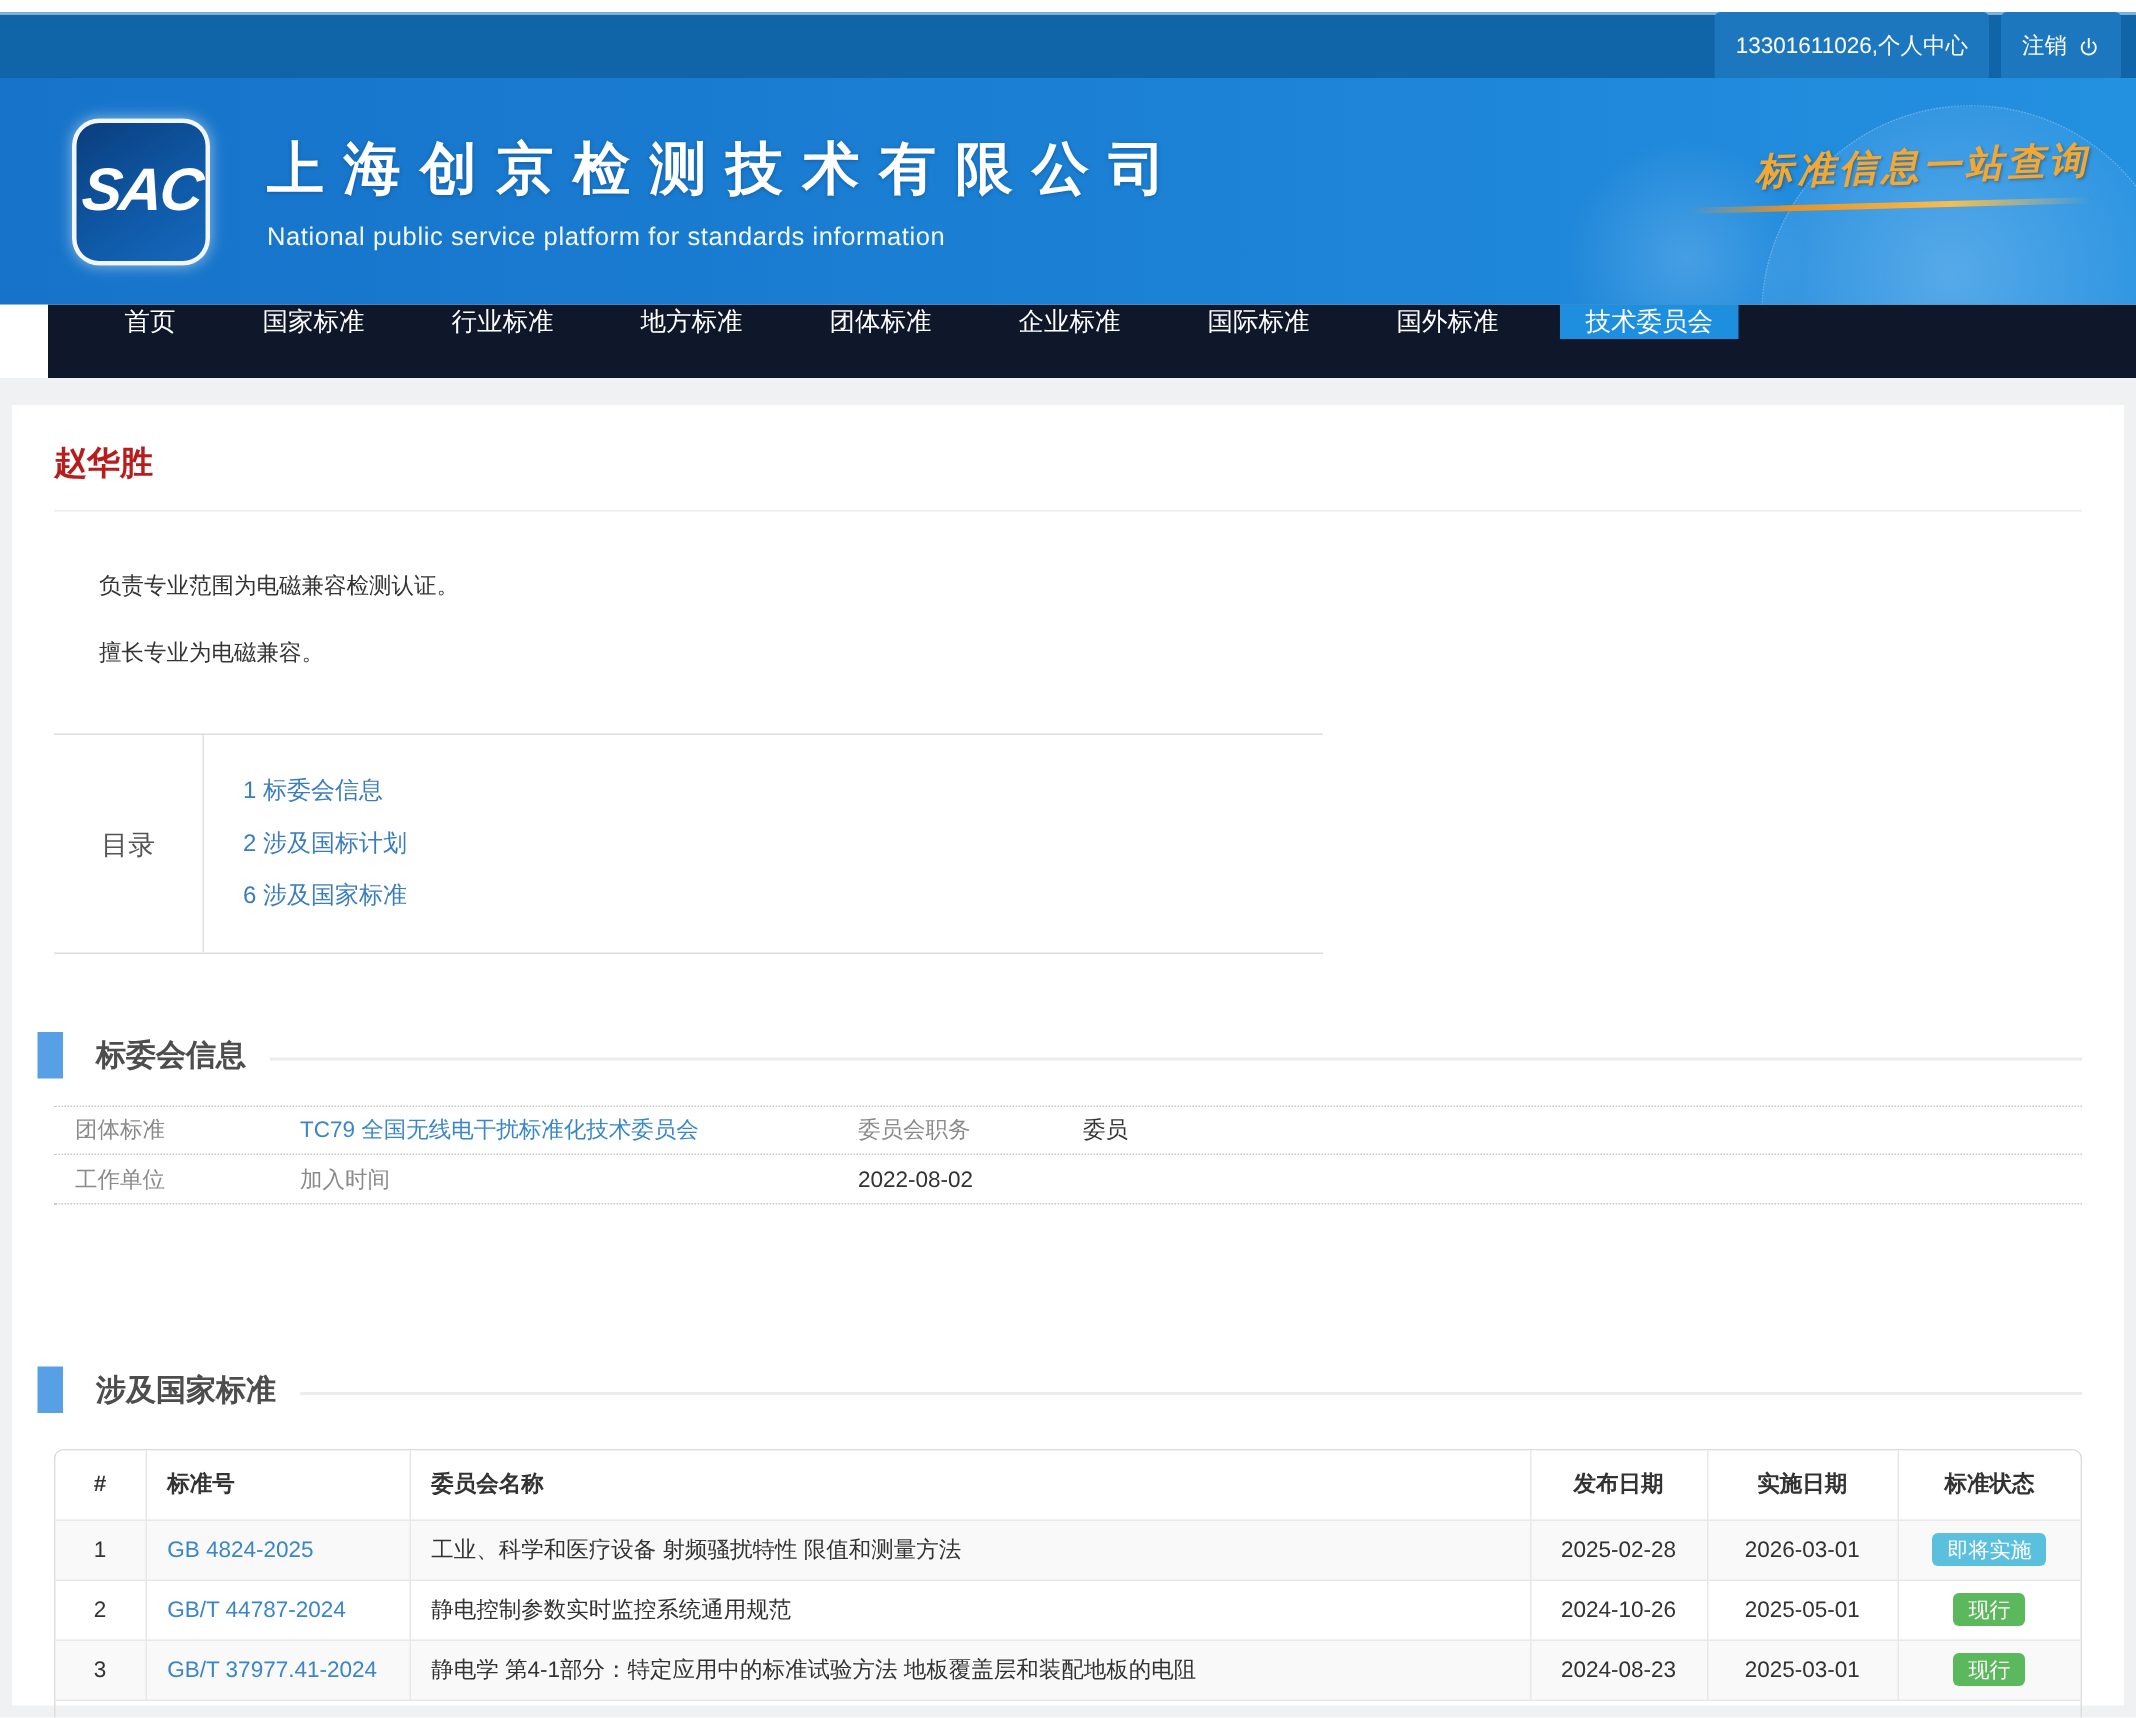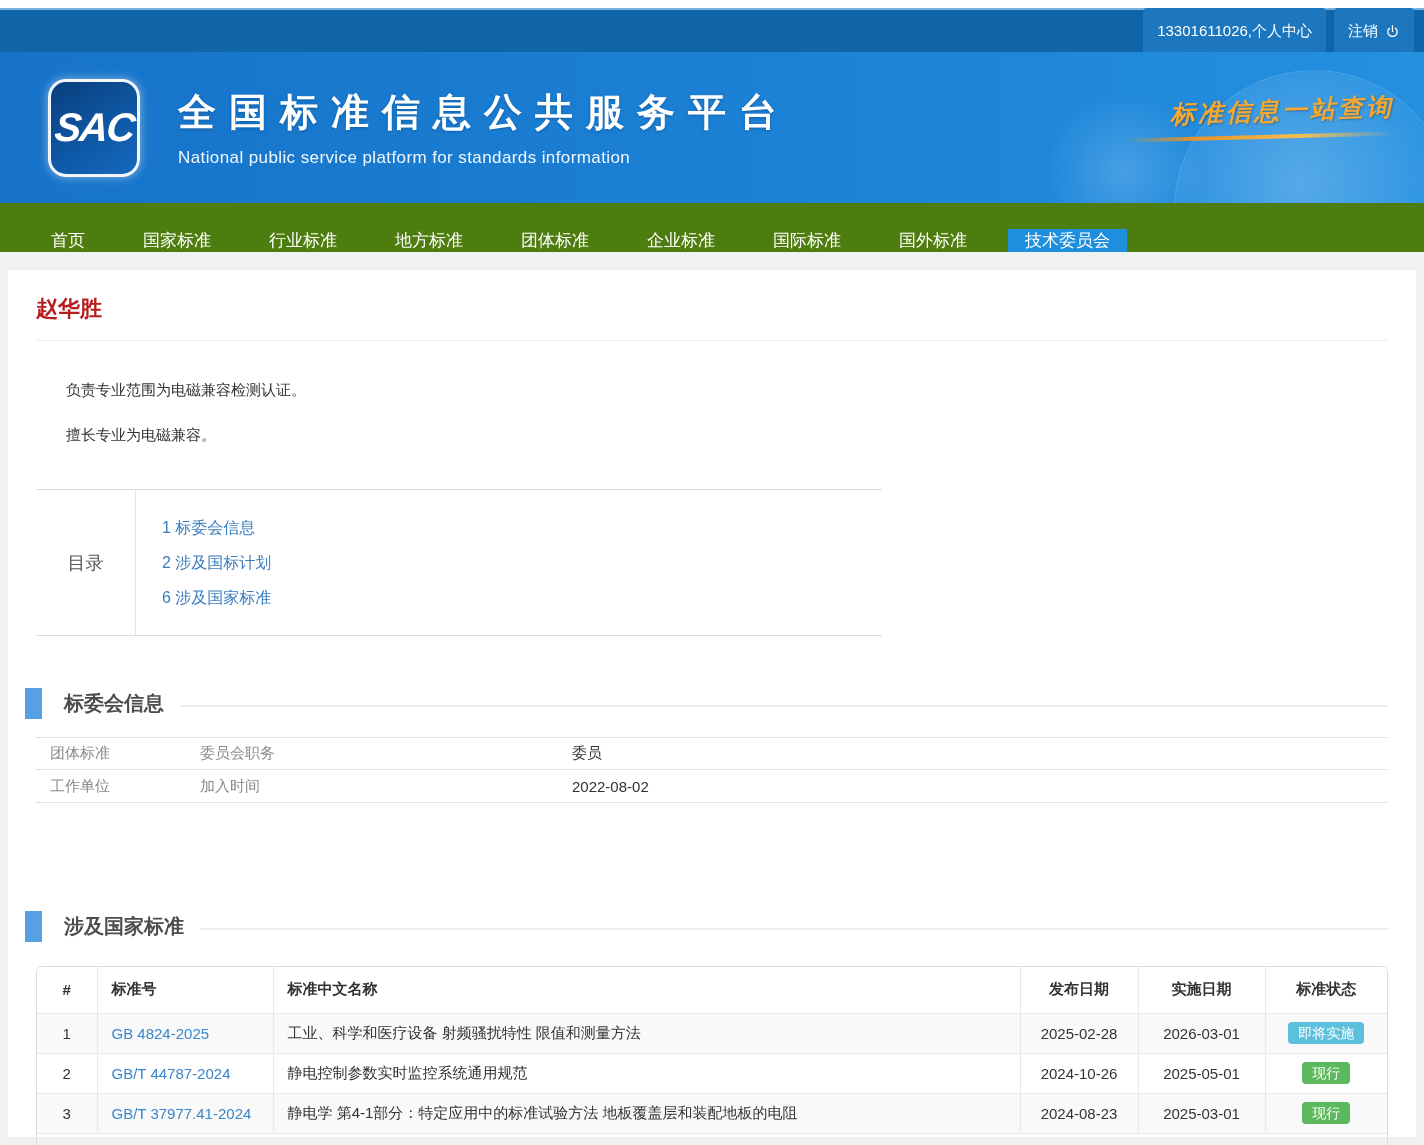--- a/index.html
+++ b/index.html
@@ -32,21 +32,21 @@
   .main-title { font-size:38px; font-weight:bold; letter-spacing:13px; text-shadow:0 1px 3px rgba(0,40,90,0.35); white-space:nowrap; }
   .sub-title { font-size:17px; margin-top:10px; letter-spacing:0.4px; color:#f2f8fd; white-space:nowrap; }
   .slogan-wrap { position:absolute; right:30px; top:42px; text-align:right; }
   .slogan { color:#f2a833; font-size:25px; font-weight:bold; font-style:italic; letter-spacing:3px;
             text-shadow:1px 1px 2px rgba(60,30,0,0.35); transform:rotate(-2deg); display:inline-block; white-space:nowrap; }
   .slogan-line { margin-top:8px; height:4px; width:268px;
                  background:linear-gradient(90deg, rgba(242,168,51,0) 0%, #e2932a 25%, #f7bd4e 65%, rgba(242,168,51,0) 100%);
                  transform:rotate(-1.5deg); border-radius:2px; }
 
   
-  .nav { height:49px; background:#4d7c0f; display:flex; align-items:flex-end; padding-left:34px; }
+  .nav { height:49px; background:#0f172a; display:flex; align-items:flex-start; padding-left:34px;margin-left:32px; }
   .nav-item { color:#fff; font-size:17px; display:flex; align-items:center; padding:0 17px; margin-right:24px;
               cursor:pointer; white-space:nowrap; }
   .nav-item.active { background:#1e8fde; }
 
   
   .page { background:#f0f1f2; padding:18px 8px 8px 8px; height:895px; }
   .panel { background:#fff; height:867px; padding:24px 28px 0 28px; }
 
   .person-name { font-size:22px; color:#b91c1c; font-weight:bold; padding-bottom:16px; border-bottom:1px solid #ececec; }
   .desc-p { font-size:15px; color:#333; text-indent:2em; }
@@ -114,21 +114,21 @@
 </div>
 
 <div class="header">
   <div class="globe"></div>
   <div class="glow"></div>
   <div class="header-inner">
     <div class="logo-box">
       <span class="logo-text">SAC</span>
     </div>
     <div class="title-block">
-      <div class="main-title">全国标准信息公共服务平台</div>
+      <div class="main-title">上海创京检测技术有限公司</div>
       <div class="sub-title">National public service platform  for standards information</div>
     </div>
     <div class="slogan-wrap">
       <span class="slogan">标准信息一站查询</span>
       <div class="slogan-line"></div>
     </div>
   </div>
 </div>
 
 <div class="nav">
@@ -164,20 +164,21 @@
 
     <div class="section-head s1">
       <div class="sec-marker"></div>
       <div class="sec-title">标委会信息</div>
       <div class="sec-line"></div>
     </div>
 
     <div class="info-table">
       <div class="info-row first">
         <span class="info-label">团体标准</span>
+        <a class="info-link">TC79  全国无线电干扰标准化技术委员会</a>
         <span class="info-label">委员会职务</span>
         <span class="info-value">委员</span>
       </div>
       <div class="info-row">
         <span class="info-label">工作单位</span>
         <span class="info-label">加入时间</span>
         <span class="info-value">2022-08-02</span>
       </div>
     </div>
 
@@ -186,21 +187,21 @@
       <div class="sec-title">涉及国家标准</div>
       <div class="sec-line"></div>
     </div>
 
     <div class="table-wrap">
       <table class="std">
         <thead>
           <tr>
             <th class="col-idx">#</th>
             <th class="col-code">标准号</th>
-            <th class="col-name">标准中文名称</th>
+            <th class="col-name">委员会名称</th>
             <th class="col-date">发布日期</th>
             <th class="col-date2">实施日期</th>
             <th class="col-status">标准状态</th>
           </tr>
         </thead>
         <tbody>
           <tr class="stripe">
             <td class="col-idx">1</td>
             <td class="col-code"><a class="code-link">GB 4824-2025</a></td>
             <td class="col-name">工业、科学和医疗设备 射频骚扰特性 限值和测量方法</td>

